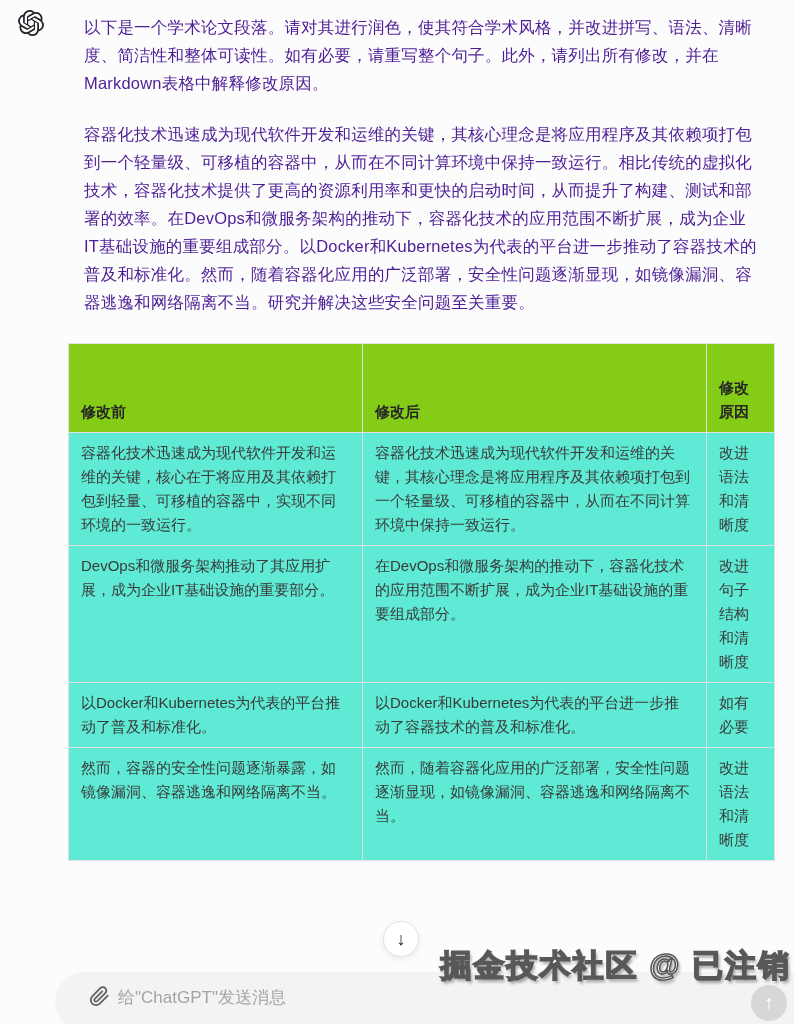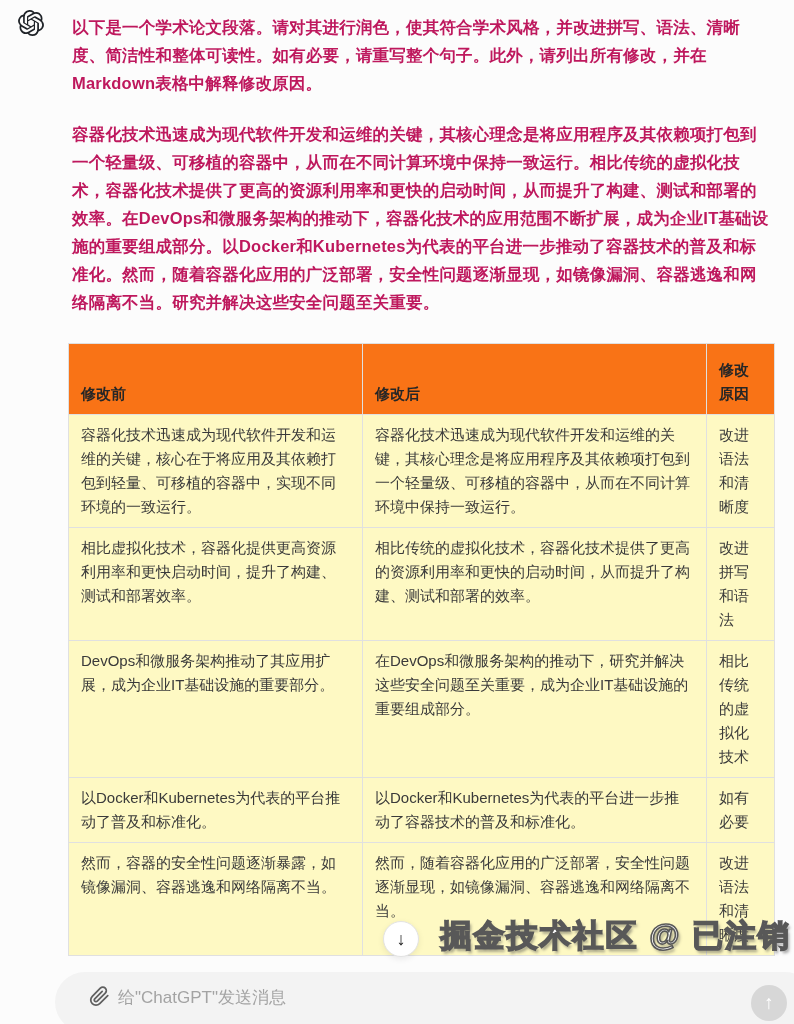--- a/index.html
+++ b/index.html
@@ -9,42 +9,41 @@
     font-family:"Liberation Sans","DejaVu Sans",sans-serif;
   }
   .avatar{
     position:absolute;left:18px;top:10px;width:26px;height:26px;
   }
   .avatar svg{width:26px;height:26px;display:block;}
   .chat-content{
     position:absolute;left:68px;top:0;width:706px;color:#2e2e2e;
   }
   .msg-p{
-    margin:4px;font-size:16.5px;line-height:28px;color:#be185d;
+    margin:16px;font-size:16.5px;line-height:28px;color:#4c1d95;
     letter-spacing:.2px;
-    font-weight:bold;
   }
   .p1{margin-top:13px;}
   .p2{margin-top:23px;}
   .table-label{margin-top:35px;}
   table.md-table{
     margin-top:27px;width:100%;border-collapse:collapse;
     table-layout:fixed;
   }
   table.md-table th,table.md-table td{
     border:1px solid #e0e0e0;
     font-size:15px;line-height:24px;color:#3a3a3a;
     padding:8px 12px;text-align:left;font-weight:400;
     word-break:break-all;
   }
   table.md-table th{
-    background:#f97316;vertical-align:bottom;font-weight:700;
-    color:#262626;padding-top:14px;
+    background:#84cc16;vertical-align:bottom;font-weight:700;
+    color:#262626;padding-top:32px;
   }
-  table.md-table td{vertical-align:top;background:#fef9c3;margin-top:17px;}
+  table.md-table td{vertical-align:top;background:#5eead4;margin-top:17px;}
   col.c1{width:294px;}
   col.c2{width:344px;}
   col.c3{width:68px;}
   .scroll-btn{
     position:absolute;left:383px;top:921px;width:34px;height:34px;
     border-radius:50%;background:#ffffff;border:1px solid #e3e3e3;
     box-shadow:0 2px 6px rgba(0,0,0,.08);
     display:flex;align-items:center;justify-content:center;
     font-size:18px;color:#1b1b1b;cursor:pointer;z-index:3;
   }
@@ -61,21 +60,21 @@
     font-size:17px;line-height:24px;color:#a3a3a3;cursor:text;
     white-space:nowrap;overflow:hidden;
   }
   .send-btn{
     position:absolute;left:696px;top:13px;width:36px;height:36px;
     border-radius:50%;background:#d7d7d7;
     display:flex;align-items:center;justify-content:center;
     color:#ffffff;font-size:19px;font-weight:700;cursor:pointer;
   }
   .watermark{
-    position:absolute;right:3px;top:915px;z-index:4;
+    position:absolute;right:3px;top:945px;z-index:4;
     font-size:31px;font-weight:700;letter-spacing:2px;white-space:nowrap;
     color:#ffffff;
     -webkit-text-stroke:1.6px #585858;
     text-shadow:2px 3px 3px rgba(70,70,70,.5);
     pointer-events:none;
   }
 </style>
 </head>
 <body>
 
@@ -104,28 +103,23 @@
         <th>修改原因</th>
       </tr>
     </thead>
     <tbody>
       <tr>
         <td>容器化技术迅速成为现代软件开发和运维的关键，核心在于将应用及其依赖打包到轻量、可移植的容器中，实现不同环境的一致运行。</td>
         <td>容器化技术迅速成为现代软件开发和运维的关键，其核心理念是将应用程序及其依赖项打包到一个轻量级、可移植的容器中，从而在不同计算环境中保持一致运行。</td>
         <td>改进语法和清晰度</td>
       </tr>
       <tr>
-        <td>相比虚拟化技术，容器化提供更高资源利用率和更快启动时间，提升了构建、测试和部署效率。</td>
-        <td>相比传统的虚拟化技术，容器化技术提供了更高的资源利用率和更快的启动时间，从而提升了构建、测试和部署的效率。</td>
-        <td>改进拼写和语法</td>
-      </tr>
-      <tr>
         <td>DevOps和微服务架构推动了其应用扩展，成为企业IT基础设施的重要部分。</td>
-        <td>在DevOps和微服务架构的推动下，研究并解决这些安全问题至关重要，成为企业IT基础设施的重要组成部分。</td>
-        <td>相比传统的虚拟化技术</td>
+        <td>在DevOps和微服务架构的推动下，容器化技术的应用范围不断扩展，成为企业IT基础设施的重要组成部分。</td>
+        <td>改进句子结构和清晰度</td>
       </tr>
       <tr>
         <td>以Docker和Kubernetes为代表的平台推动了普及和标准化。</td>
         <td>以Docker和Kubernetes为代表的平台进一步推动了容器技术的普及和标准化。</td>
         <td>如有必要</td>
       </tr>
       <tr>
         <td>然而，容器的安全性问题逐渐暴露，如镜像漏洞、容器逃逸和网络隔离不当。</td>
         <td>然而，随着容器化应用的广泛部署，安全性问题逐渐显现，如镜像漏洞、容器逃逸和网络隔离不当。</td>
         <td>改进语法和清晰度</td>

